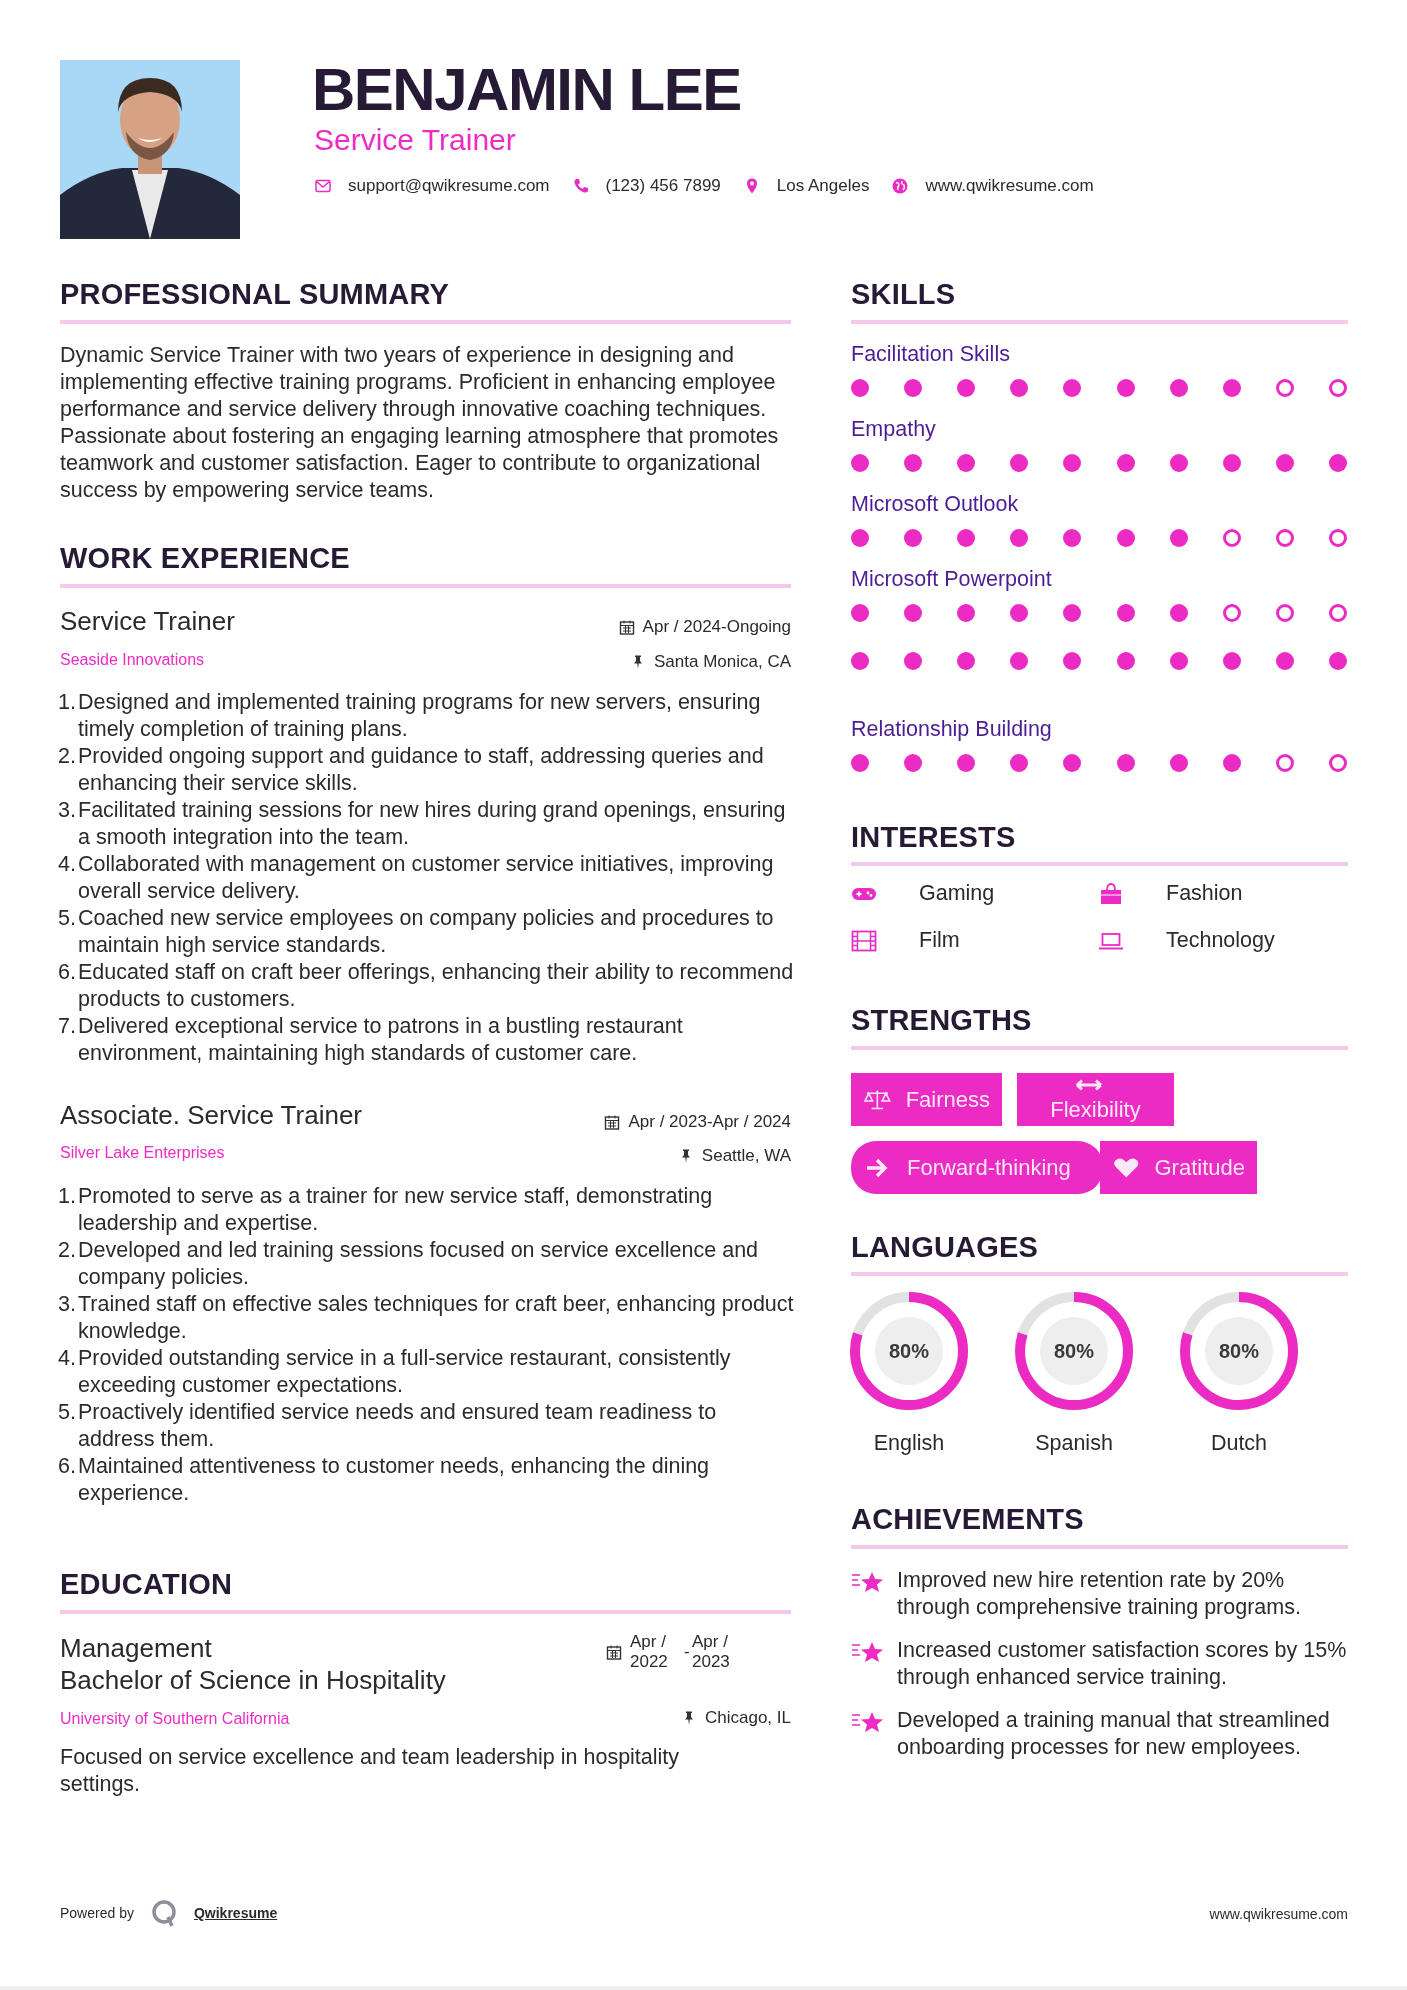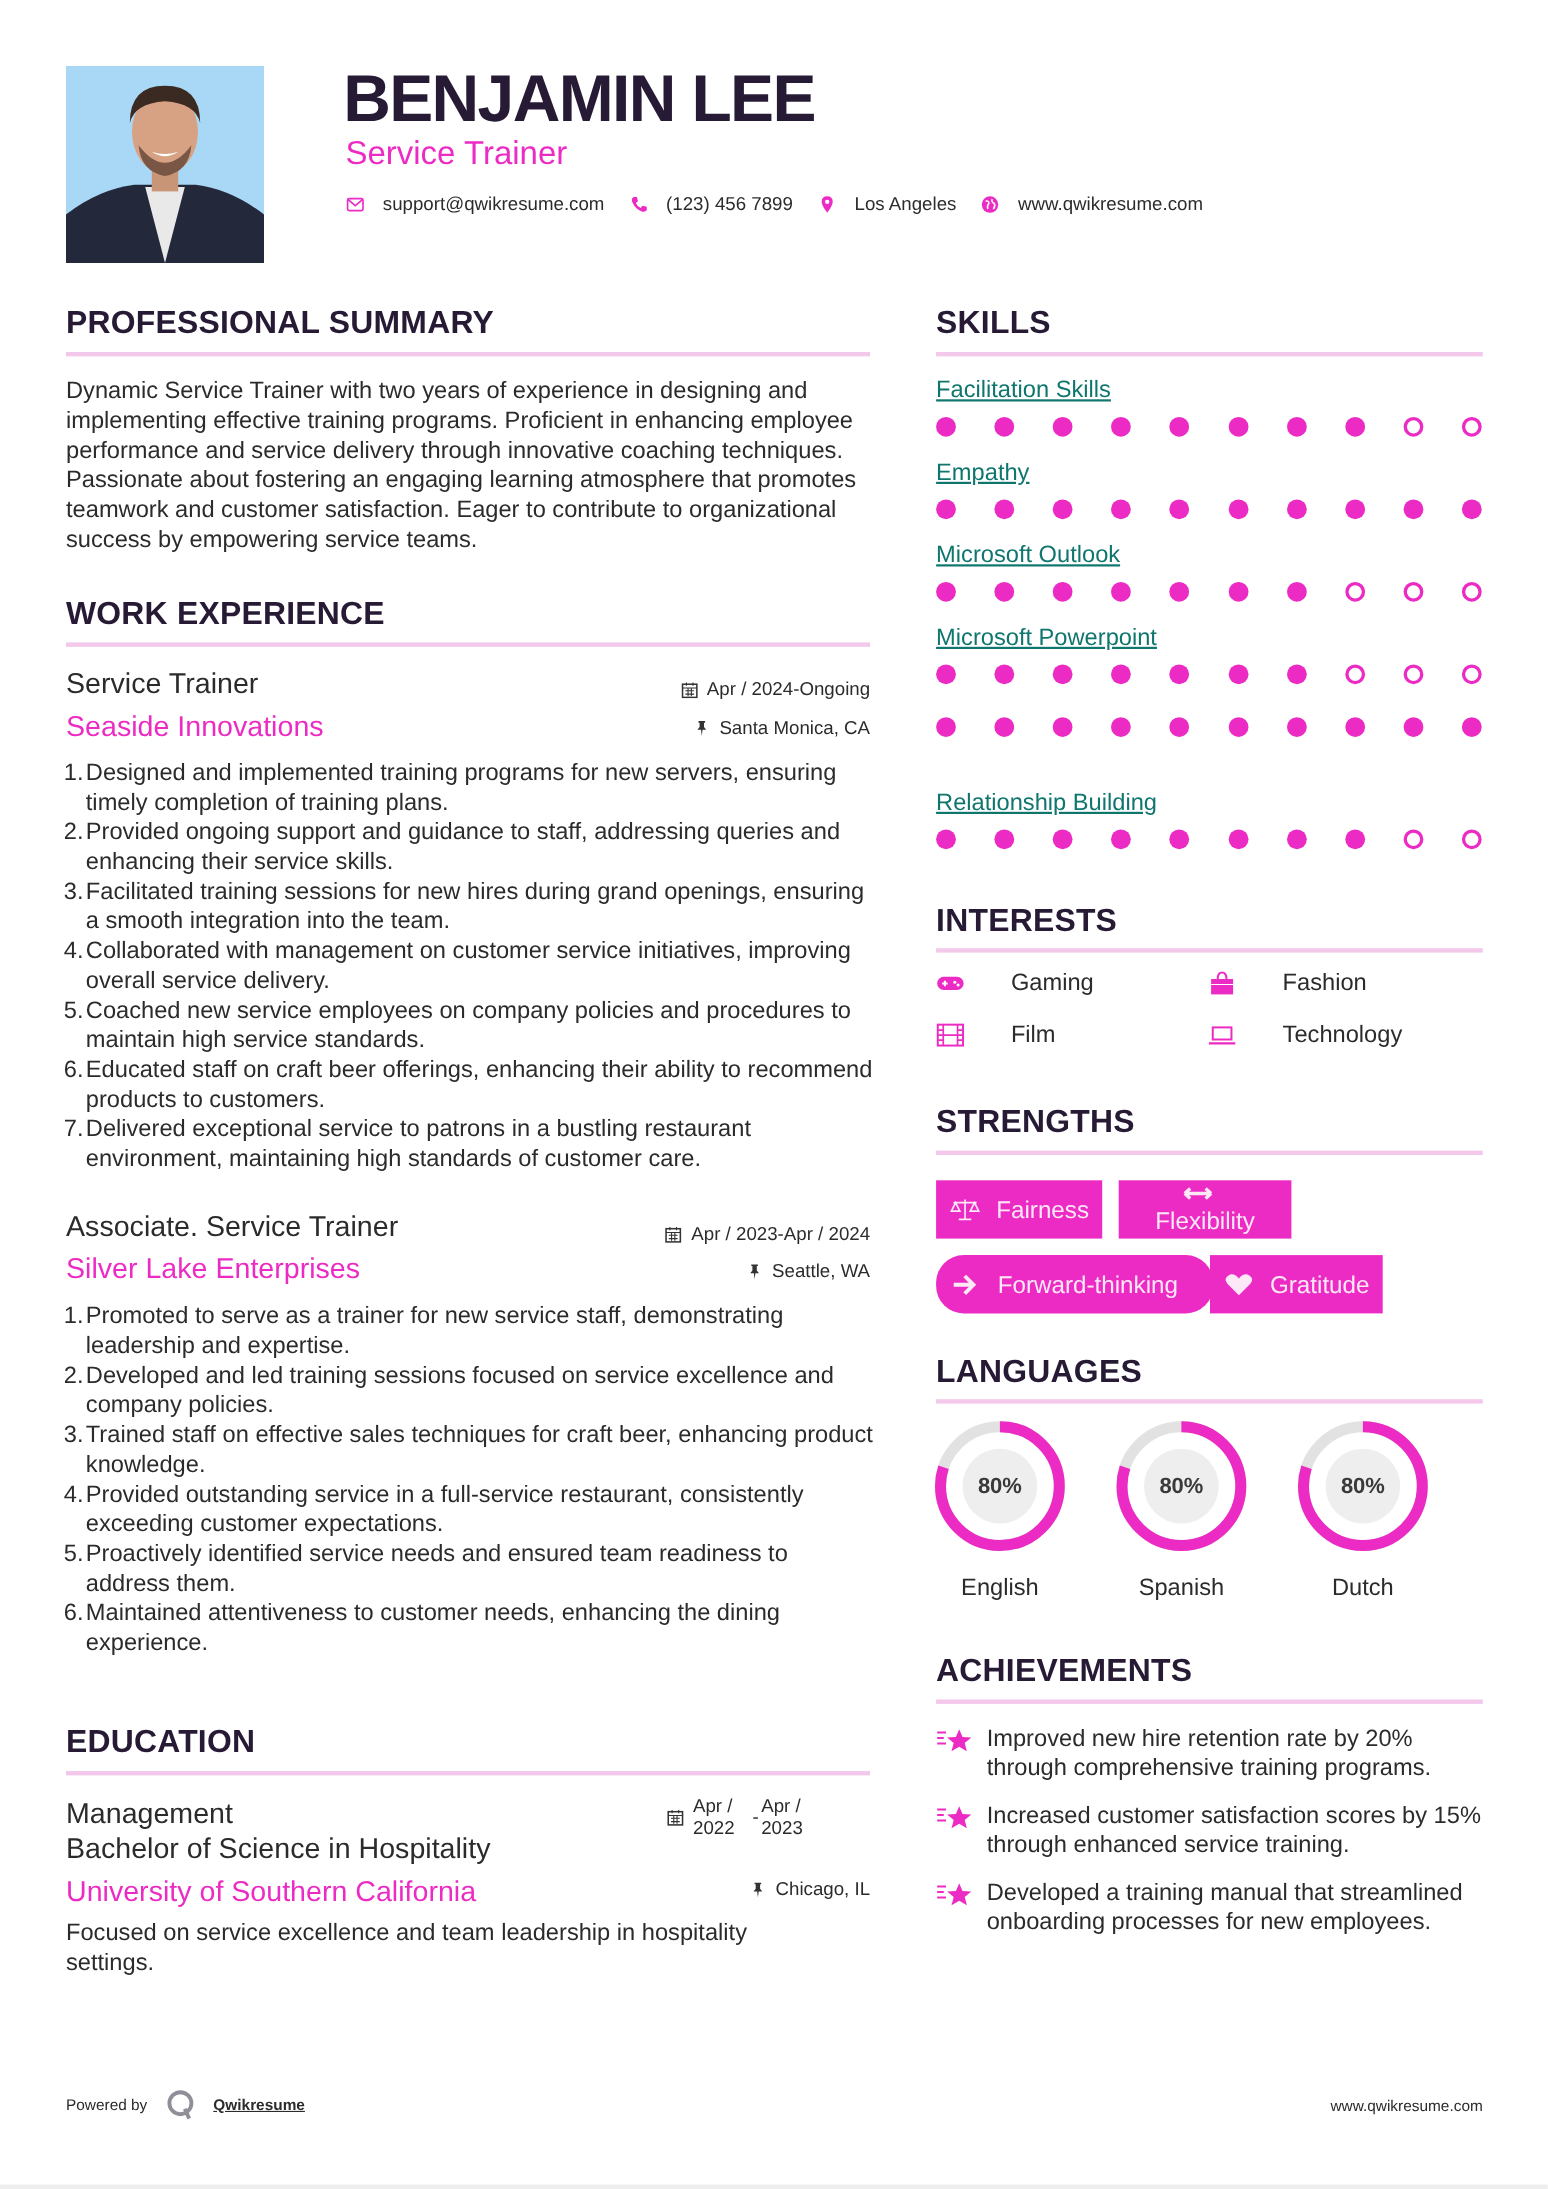--- a/index.html
+++ b/index.html
@@ -23,31 +23,31 @@
 
   .left { left: 60px; }
   .lw { width: 731px; }
   .right { left: 851px; }
   .rw { width: 497px; }
 
   .para { position: absolute; font-size: 21.5px; line-height: 27px; color: #2b2b2b; }
 
   
   .job-title { position: absolute; font-size: 26px; color: #2b2b2b; line-height: 32px; }
-  .job-company { position: absolute; font-size: 26px; color: #ec2bc4; line-height: 26px; }
+  .job-company { position: absolute; font-size: 16px; color: #ec2bc4; line-height: 26px; }
   .job-meta { position: absolute; right: 616px; font-size: 17px; color: #2b2b2b; display: flex; align-items: center; white-space: nowrap; }
   .job-meta svg { width: 16px; height: 16px; margin-right: 8px; }
   .bullets { position: absolute; left: 58px; width: 740px; font-size: 21.5px; line-height: 27px; color: #2b2b2b; list-style: none; }
   .bullets li { display: flex; }
   .bullets .num { width: 20px; flex: none; text-align: left; }
   .bullets .txt { flex: 1; }
 
   
   .skill { position: absolute; left: 851px; width: 497px; }
-  .skill-name { font-size: 21.5px; line-height: 27px; color: #0f766e; text-decoration: underline; }
+  .skill-name { font-size: 21.5px; line-height: 27px; color: #4c1d95; }
   .dots { display: flex; justify-content: space-between; margin-top: 11px; width: 496px; }
   .dot { width: 18px; height: 18px; border-radius: 50%; background: #ec2bc4; }
   .dot.empty { background: #fff; border: 3px solid #ec2bc4; }
 
   
   .interest { position: absolute; display: flex; align-items: center; font-size: 21.5px; color: #2b2b2b; gap: 28px; }
   .interest svg { width: 26px; height: 22px; margin-right: 14px; }
 
   
   .chip { position: absolute; height: 53px; background: #ec2bc4; color: #fde8f8; font-size: 22px; display: flex; align-items: center; padding: 0 12px 0 12px; white-space: nowrap; }

